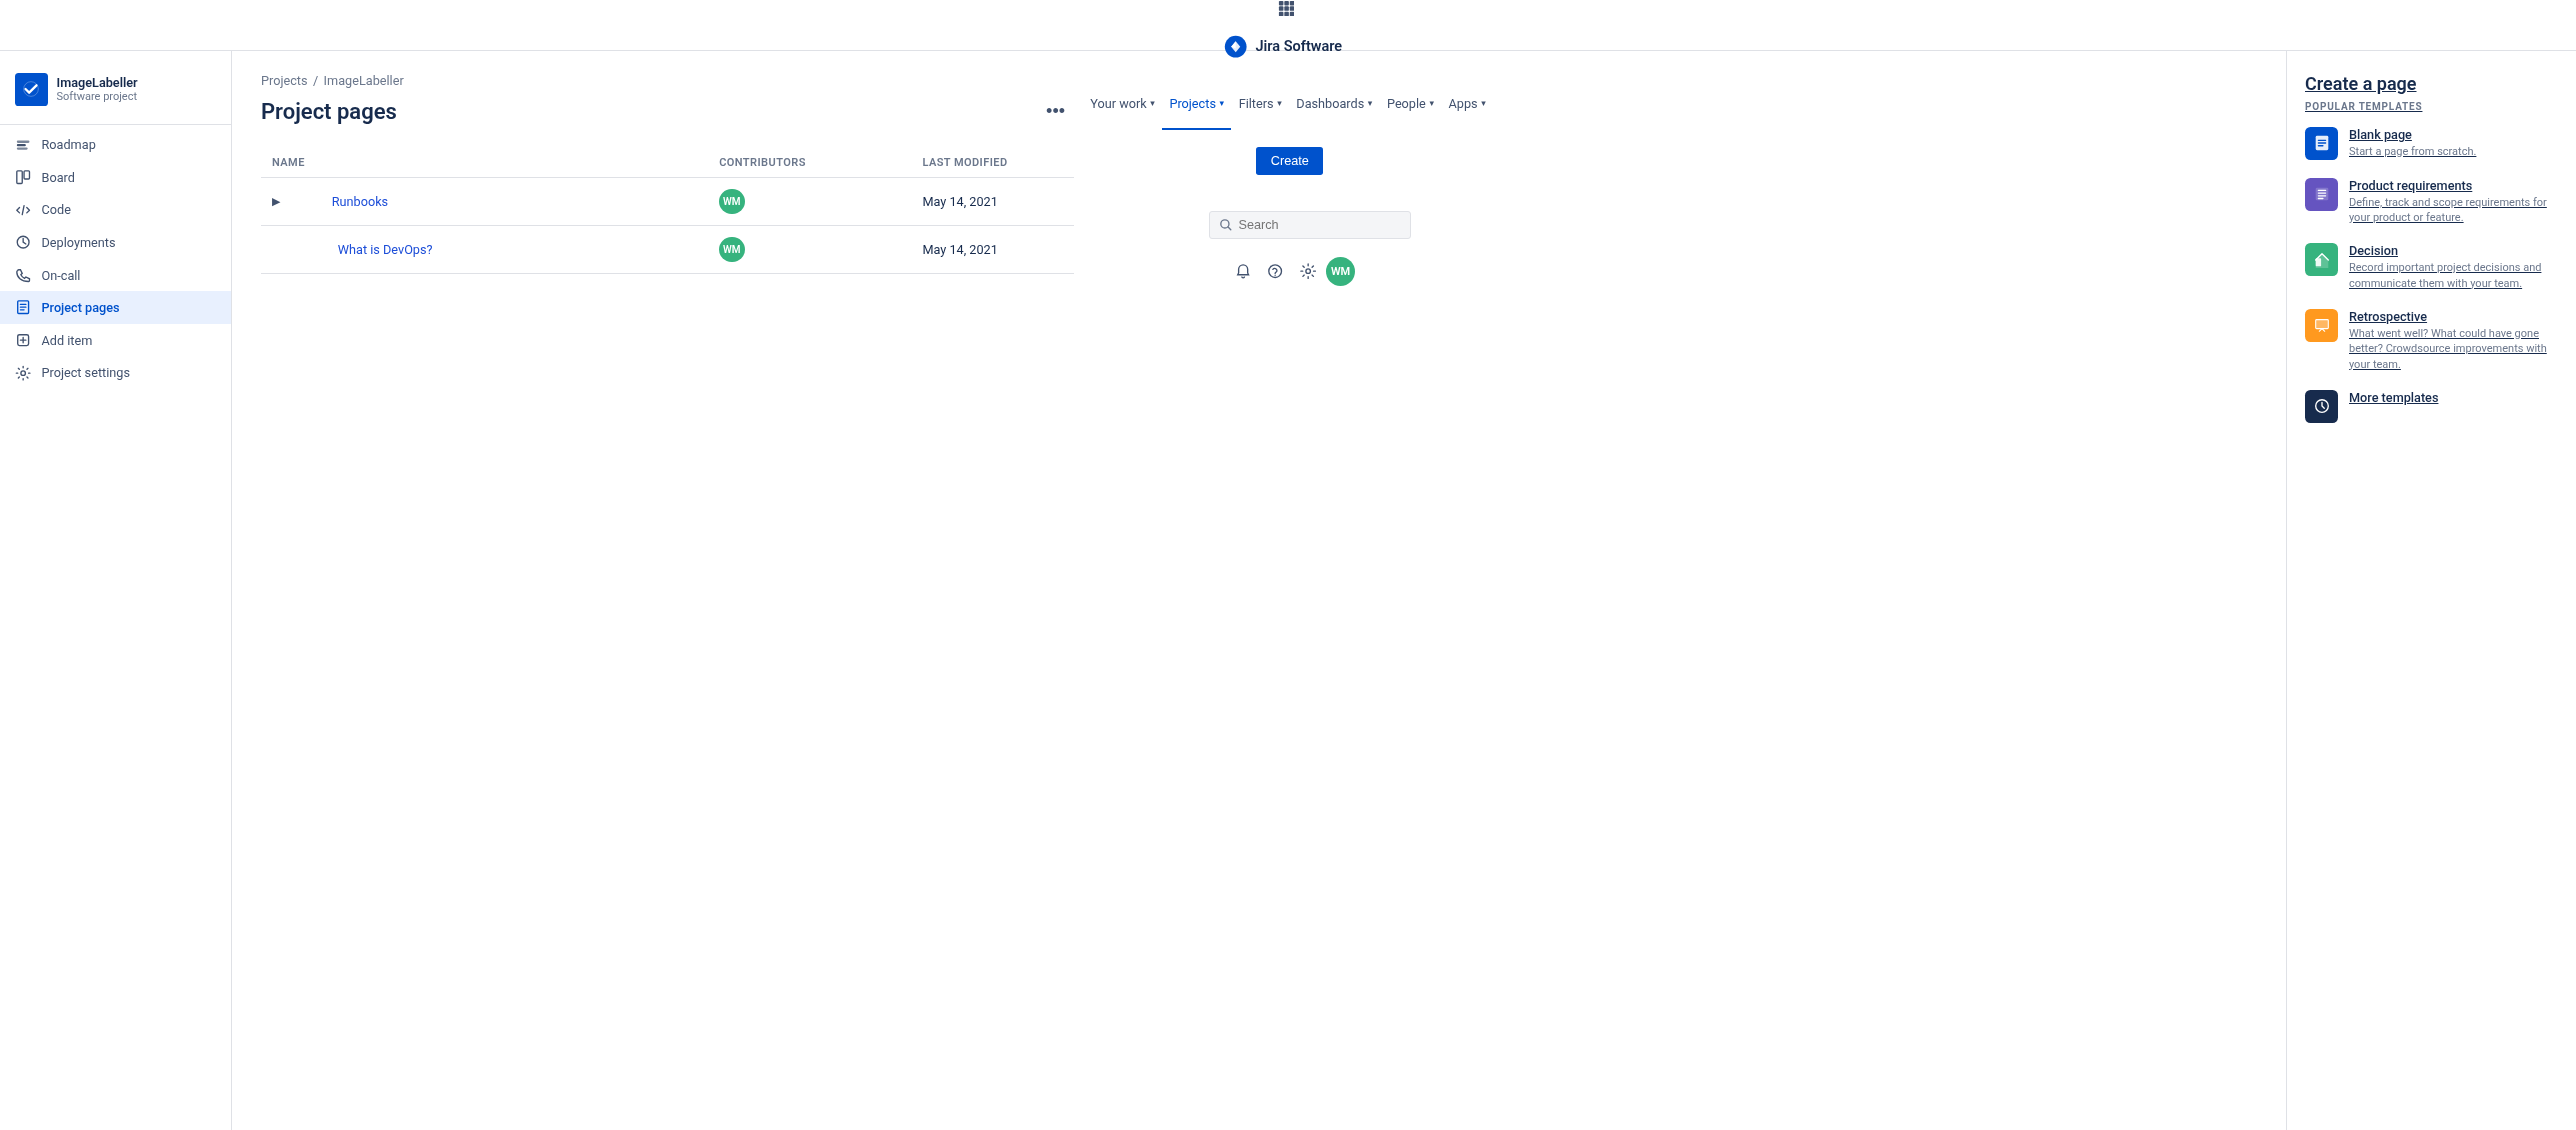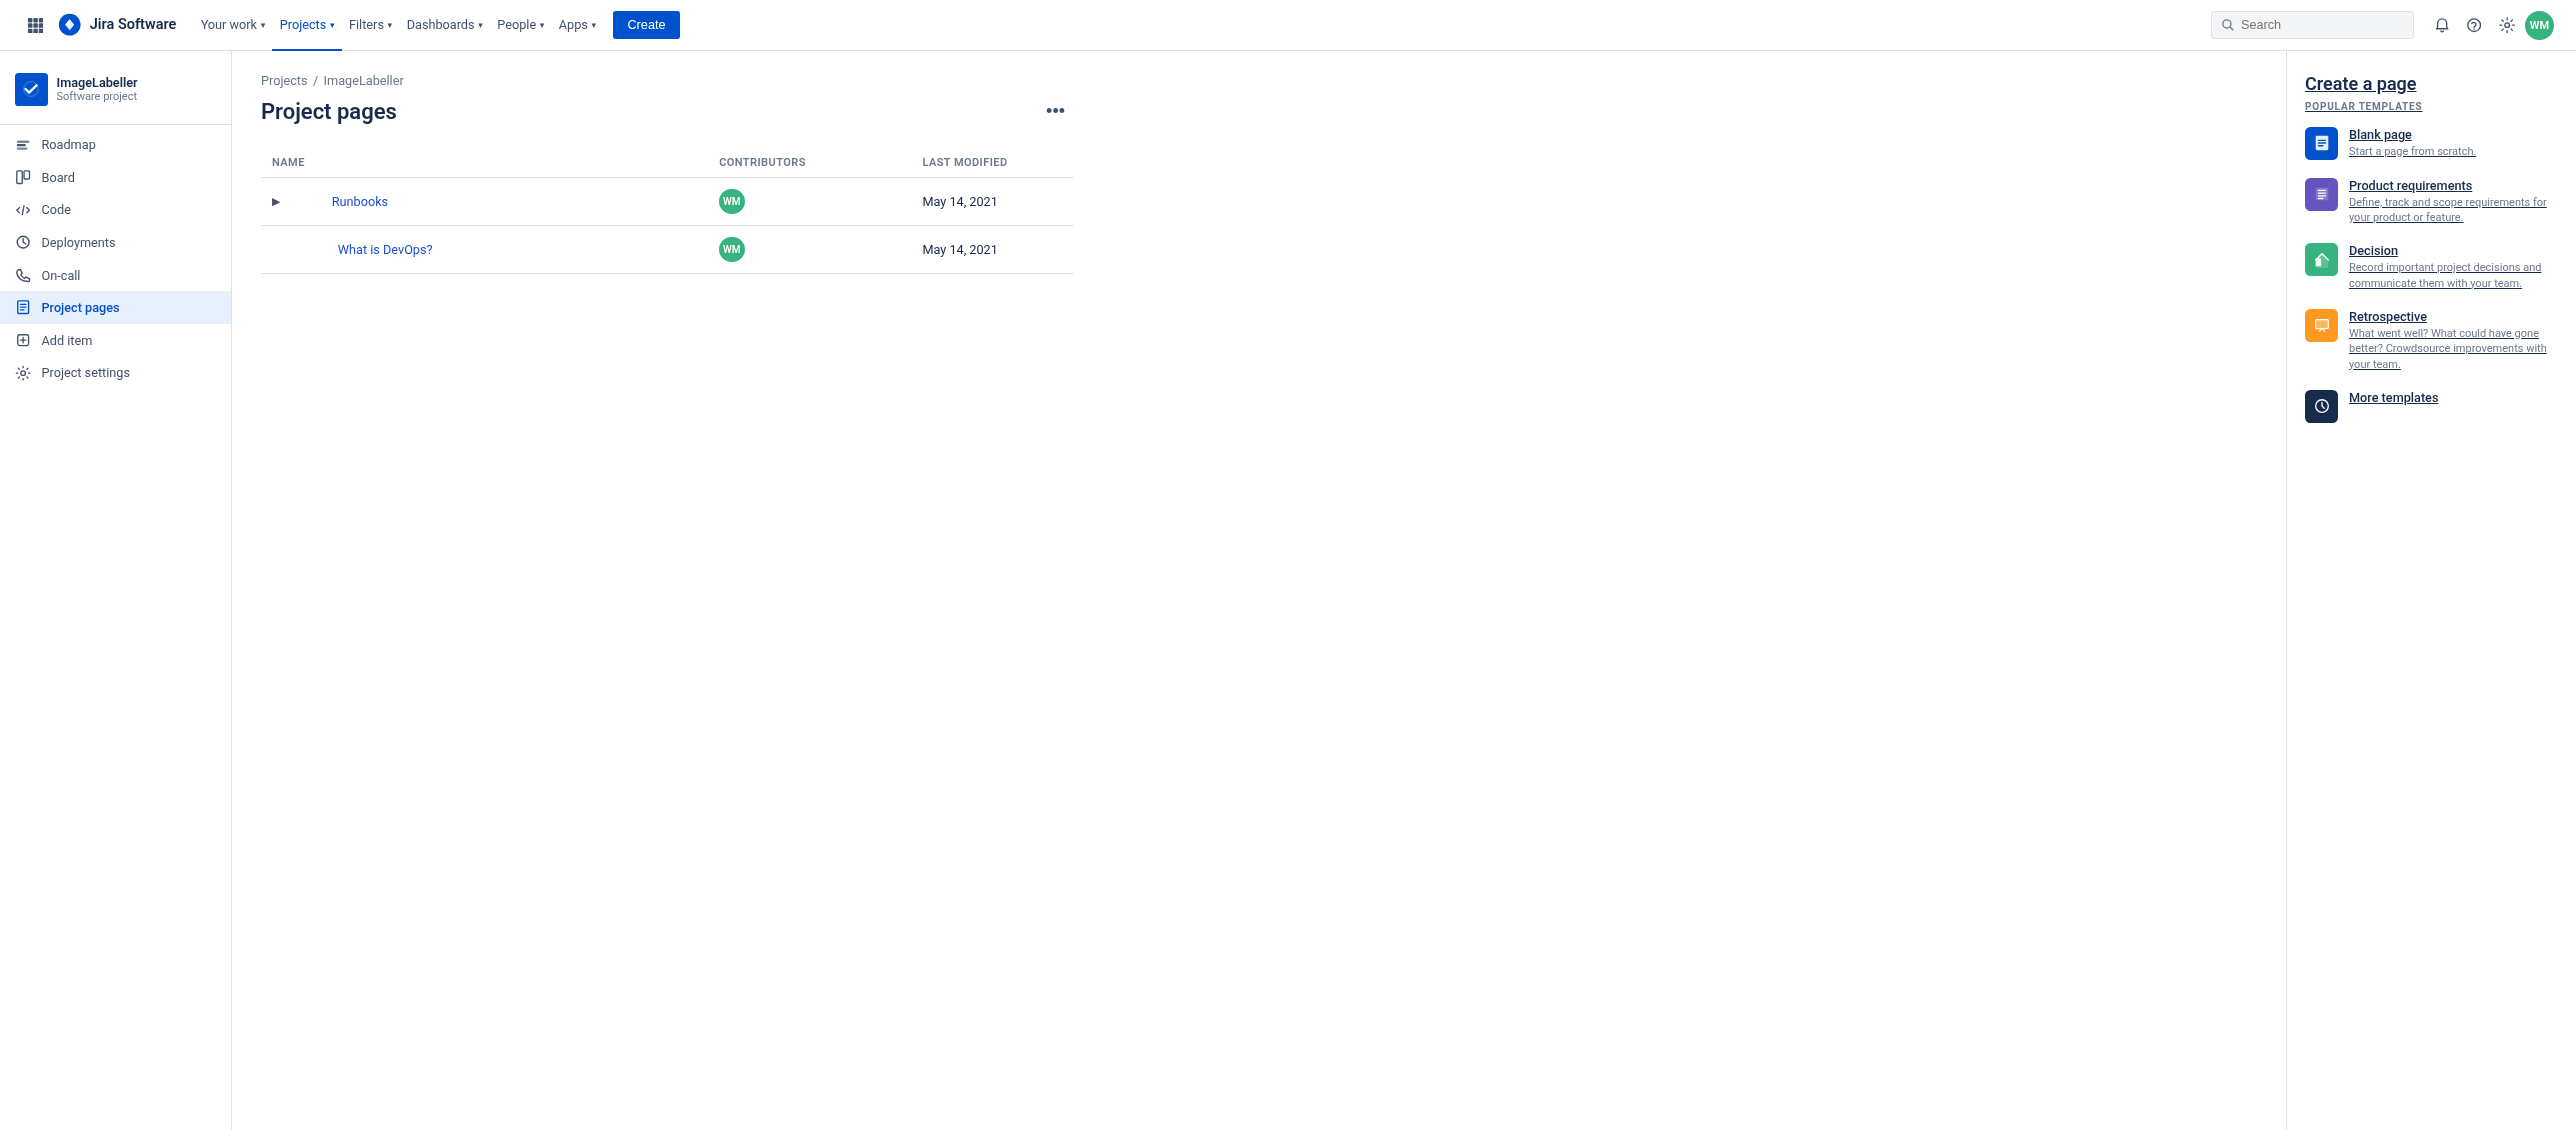--- a/index.html
+++ b/index.html
@@ -2,21 +2,21 @@
 <html style="font-size:14.5px"><head>
   <meta charset="utf-8">
   <style>
     * { box-sizing: border-box; margin: 0; padding: 0; }
     body { font-family: -apple-system, BlinkMacSystemFont, "Segoe UI", Roboto, sans-serif; font-size: 12.7px; color: #172b4d; background: #fff; }
 
     
     .topnav {
       display: flex; align-items: center; height: 51px;
       background: #fff; border-bottom: 0.9px solid #dfe1e6;
-      padding: 0 22px; gap: 6px; position: relative; z-index: 100;
+      padding: 0 16px; gap: 18px; position: relative; z-index: 100; flex-direction: column;
     }
     .topnav-logo { display: flex; align-items: center; gap: 7.3px; margin-right: 11px; cursor: pointer; }
     .topnav-logo-icon { width: 25.4px; height: 25.4px; }
     .topnav-logo-text { font-size: 14.5px; font-weight: 600; color: #172b4d; }
     .topnav-grid-icon { width: 25.4px; height: 25.4px; display: flex; align-items: center; justify-content: center; cursor: pointer; margin-right: 3.6px; }
     .topnav-nav-item {
       display: flex; align-items: center; gap: 3.6px; padding: 0 7.3px; height: 51px;
       font-size: 12.7px; color: #42526e; cursor: pointer; white-space: nowrap;
       border-bottom: 2.7px solid transparent; position: relative; top: 0.9px;
     }

